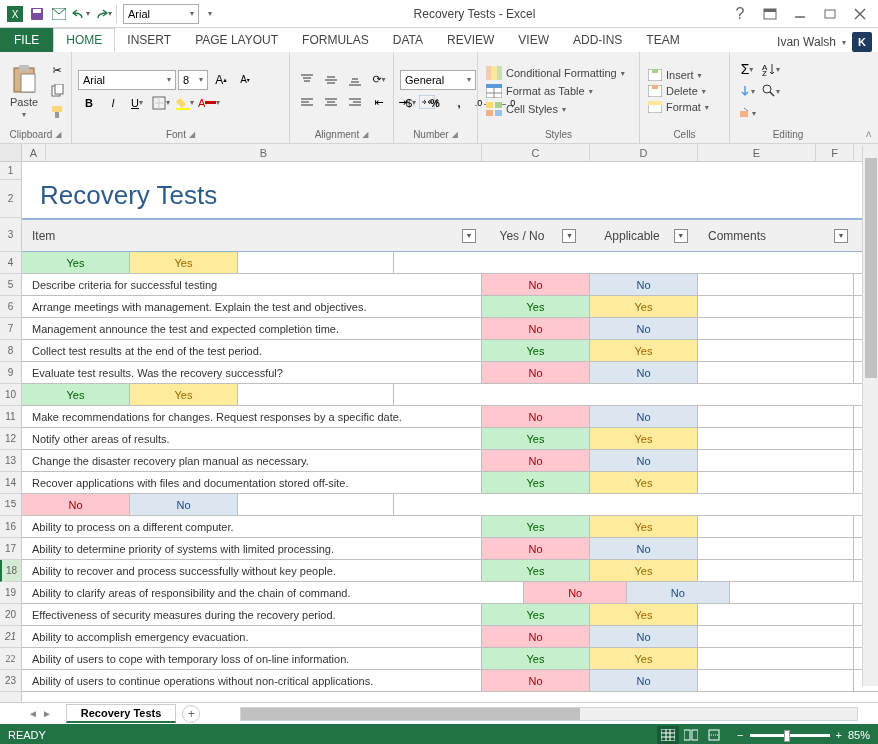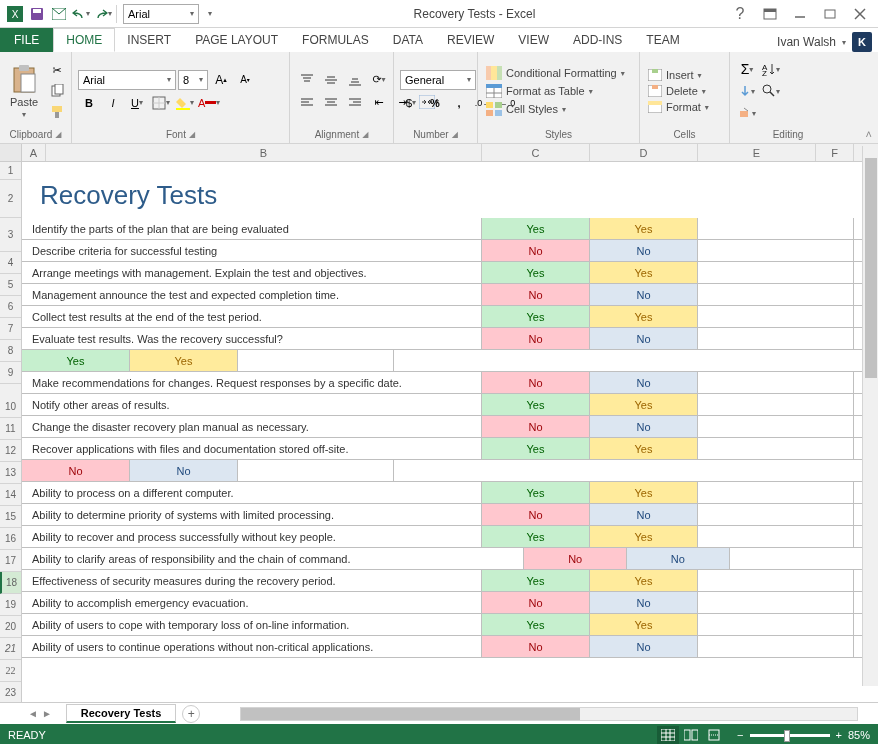--- a/index.html
+++ b/index.html
@@ -513,43 +513,60 @@
   <div class="row-headers" id="row-headers">
       <div class="row-header" style="height: 18px;">1</div>
       <div class="row-header" style="height: 38px;">2</div>
       <div class="row-header" style="height: 34px;">3</div>
       <div class="row-header" style="height: 22px;">4</div>
       <div class="row-header" style="height: 22px;">5</div>
       <div class="row-header" style="height: 22px;">6</div>
       <div class="row-header" style="height: 22px;">7</div>
       <div class="row-header" style="height: 22px;">8</div>
       <div class="row-header" style="height: 22px;">9</div>
-      <div class="row-header" style="height: 22px; margin-top: 12px;">10</div>
+      <div class="row-header" style="height: 22px;">10</div>
       <div class="row-header" style="height: 22px;">11</div>
       <div class="row-header" style="height: 22px;">12</div>
       <div class="row-header" style="height: 22px;">13</div>
       <div class="row-header" style="height: 22px;">14</div>
-      <div class="row-header" style="height: 22px;">15</div>
+      <div class="row-header" style="height: 22px; font-family: Liberation Mono, monospace;">15</div>
       <div class="row-header" style="height: 22px;">16</div>
       <div class="row-header" style="height: 22px;">17</div>
       <div class="row-header sel" style="height: 22px;">18</div>
       <div class="row-header" style="height: 22px;">19</div>
       <div class="row-header" style="height: 22px;">20</div>
       <div class="row-header" style="height: 22px; font-style: italic;">21</div>
       <div class="row-header" style="height: 22px; font-family: Liberation Serif, serif;">22</div>
       <div class="row-header" style="height: 22px;">23</div>
     </div>
   <div class="sheet">
     <div style="height:56px">
         <div class="title-cell">Recovery Tests</div>
       </div>
     <div class="table-wrap">
+      <div class="thead">
+        <div class="th" style="width:460px">
+            <span>Item</span>
+            <div class="filter-btn">▼</div>
+          </div>
+        <div class="th" style="width:108px;justify-content:center;gap:18px">
+            <span>Yes / No</span>
+            <div class="filter-btn">▼</div>
+          </div>
+        <div class="th" style="width:108px;justify-content:center;gap:14px">
+            <span>Applicable</span>
+            <div class="filter-btn">▼</div>
+          </div>
+        <div class="th" style="width:156px">
+            <span>Comments</span>
+            <div class="filter-btn">▼</div>
+          </div>
+      </div>
       <div id="table-body">
           <div class="trow">
-            <div class="td-item" style="width: 460px;">Identify the parts of the plan that are being evaluated</div>
             <div class="td-yn yes-g" style="width: 108px;">Yes</div>
             <div class="td-app yes-y" style="width: 108px;">Yes</div>
             <div class="td-comments" style="width: 156px;"></div>
           </div>
           <div class="trow">
             <div class="td-item" style="width: 460px;">Describe criteria for successful testing</div>
             <div class="td-yn no-r" style="width: 108px;">No</div>
             <div class="td-app no-b" style="width: 108px;">No</div>
             <div class="td-comments" style="width: 156px;"></div>
           </div>

